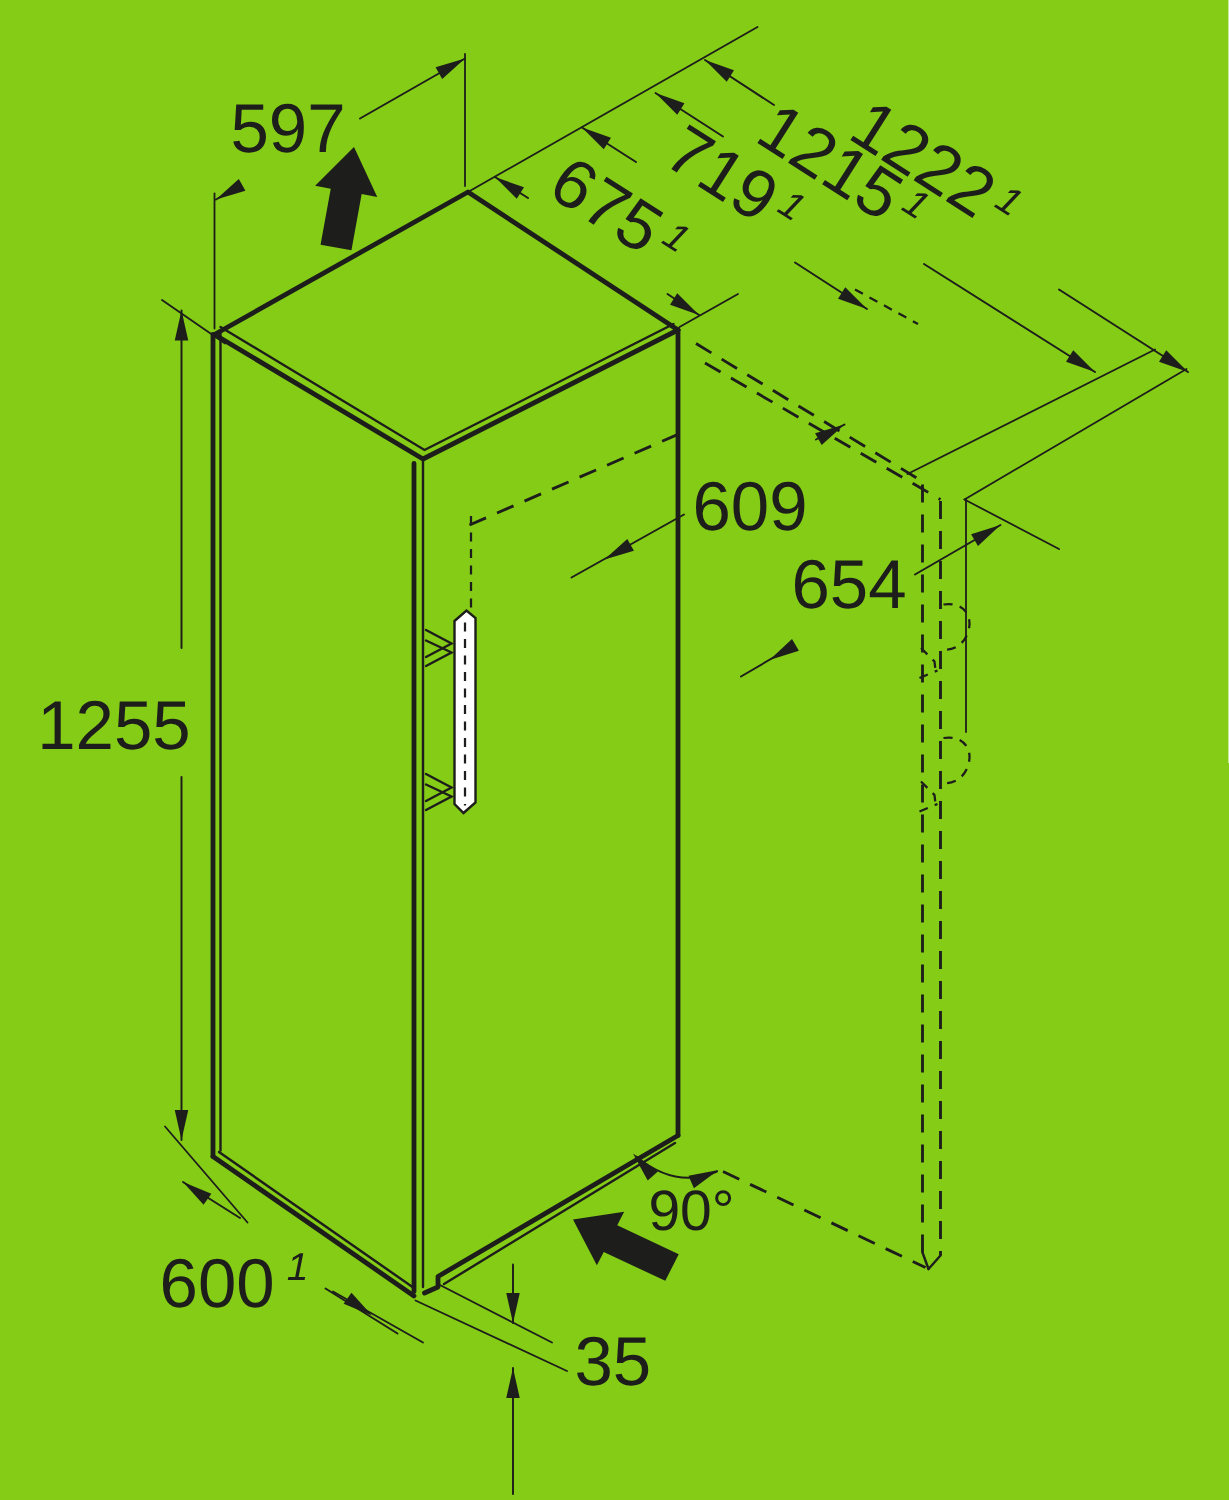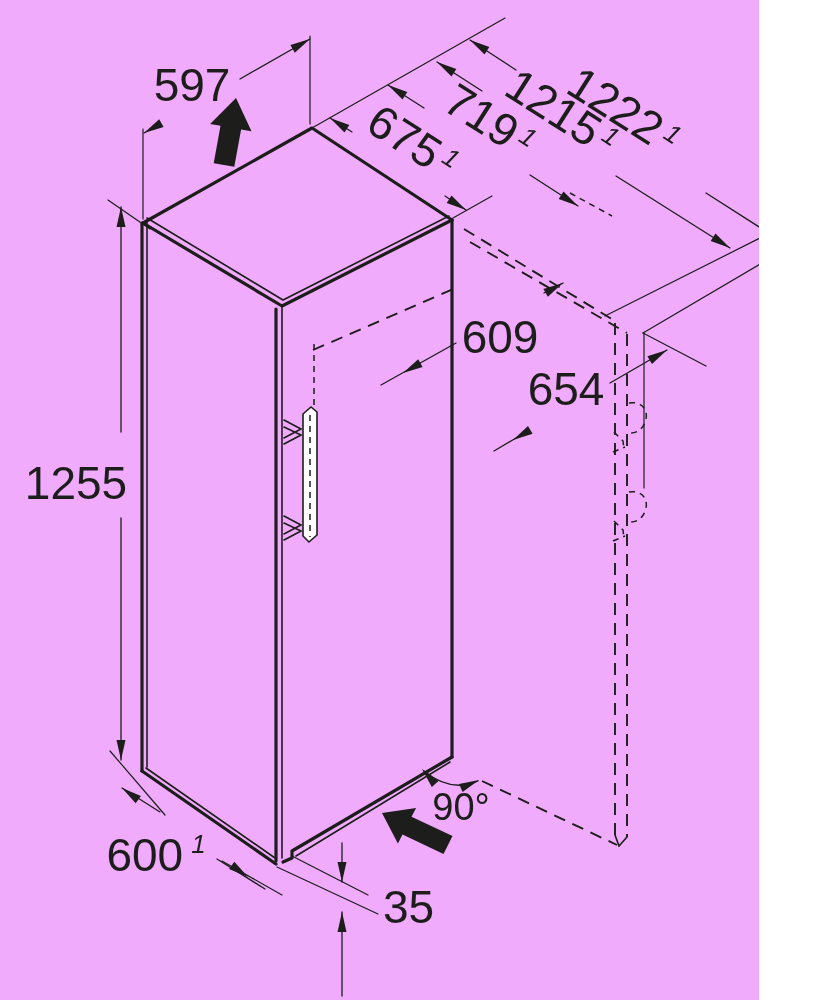--- a/index.html
+++ b/index.html
@@ -1,16 +1,16 @@
 <!DOCTYPE html>
 <html><head>
 <meta charset="utf-8">
 <style>
   html,body{margin:0;padding:0;background:#ffffff;}
-  .stage{position:relative;width:759px;height:1000px;background:#f0abfc;overflow:hidden;}
+  .stage{position:relative;width:819px;height:1000px;background:#84cc16;overflow:hidden;}
   svg{display:block;}
   text{font-family:"Liberation Sans","DejaVu Sans",sans-serif;fill:#1d1d1b;}
   .dim-label{font-size:46px;}
   .angle-label{font-size:38px;}
   .sup{font-size:26px;font-style:italic;}
   .edge-thick{stroke:#1d1d1b;stroke-width:3.2;fill:none;stroke-linecap:round;stroke-linejoin:round;}
   .edge-thin{stroke:#1d1d1b;stroke-width:1.6;fill:none;stroke-linecap:round;}
   .dimline{stroke:#1d1d1b;stroke-width:1.3;fill:none;stroke-linecap:round;}
   .extline{stroke:#1d1d1b;stroke-width:1.2;fill:none;stroke-linecap:round;}
   .dashed{stroke:#1d1d1b;stroke-width:1.9;fill:none;stroke-dasharray:12 8;stroke-linecap:butt;}

